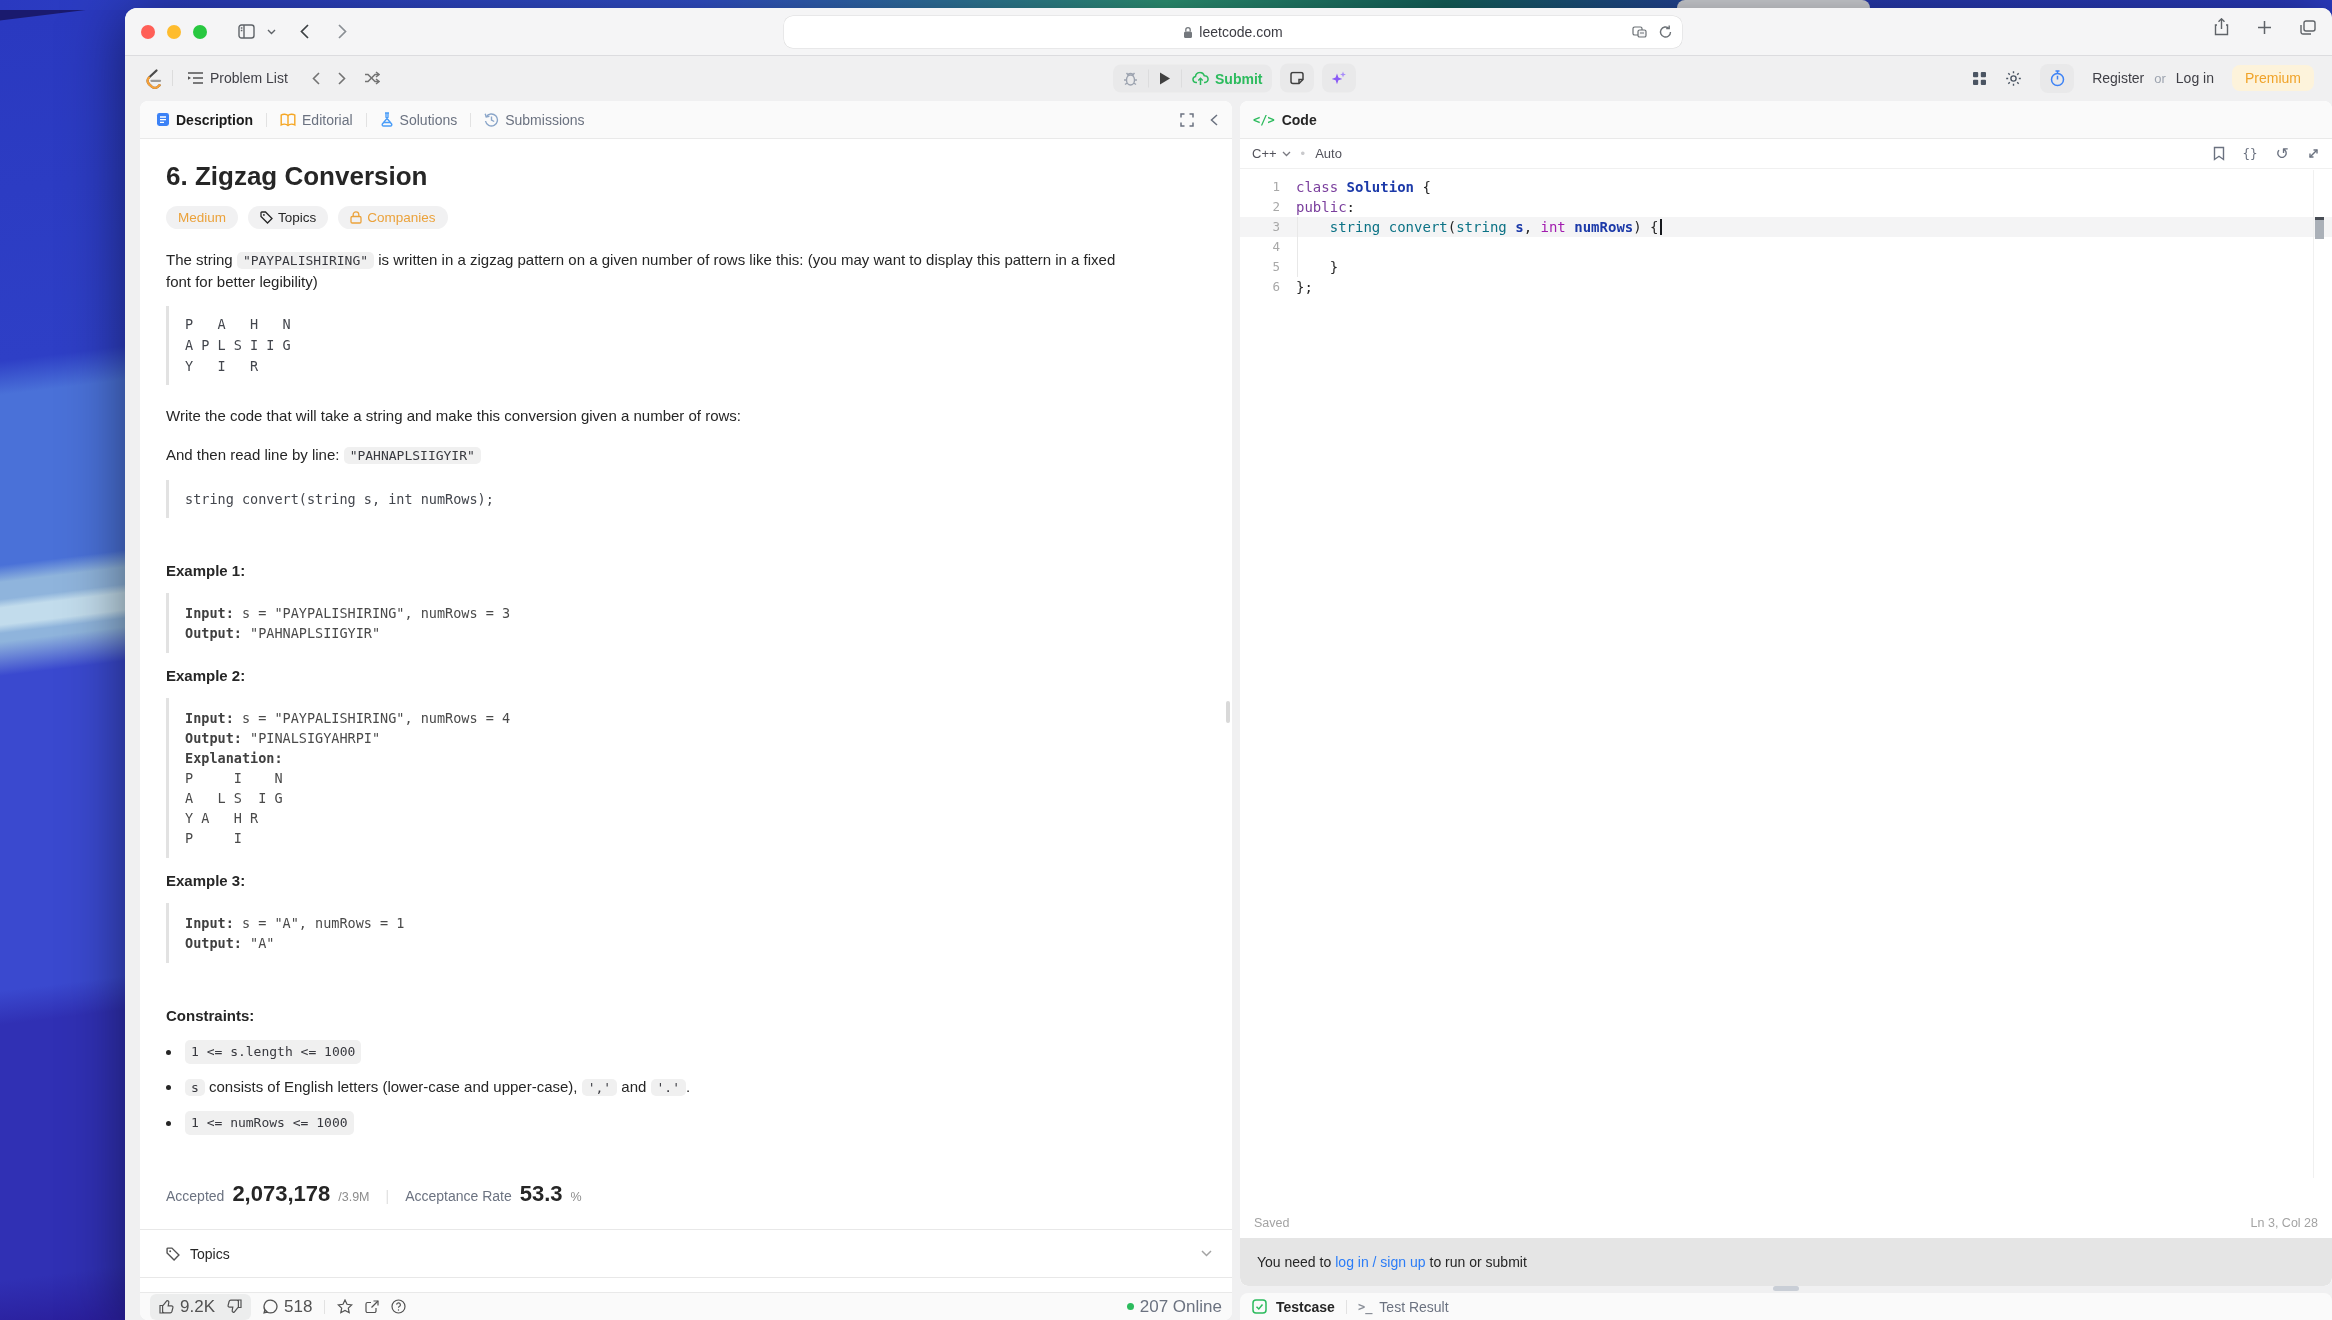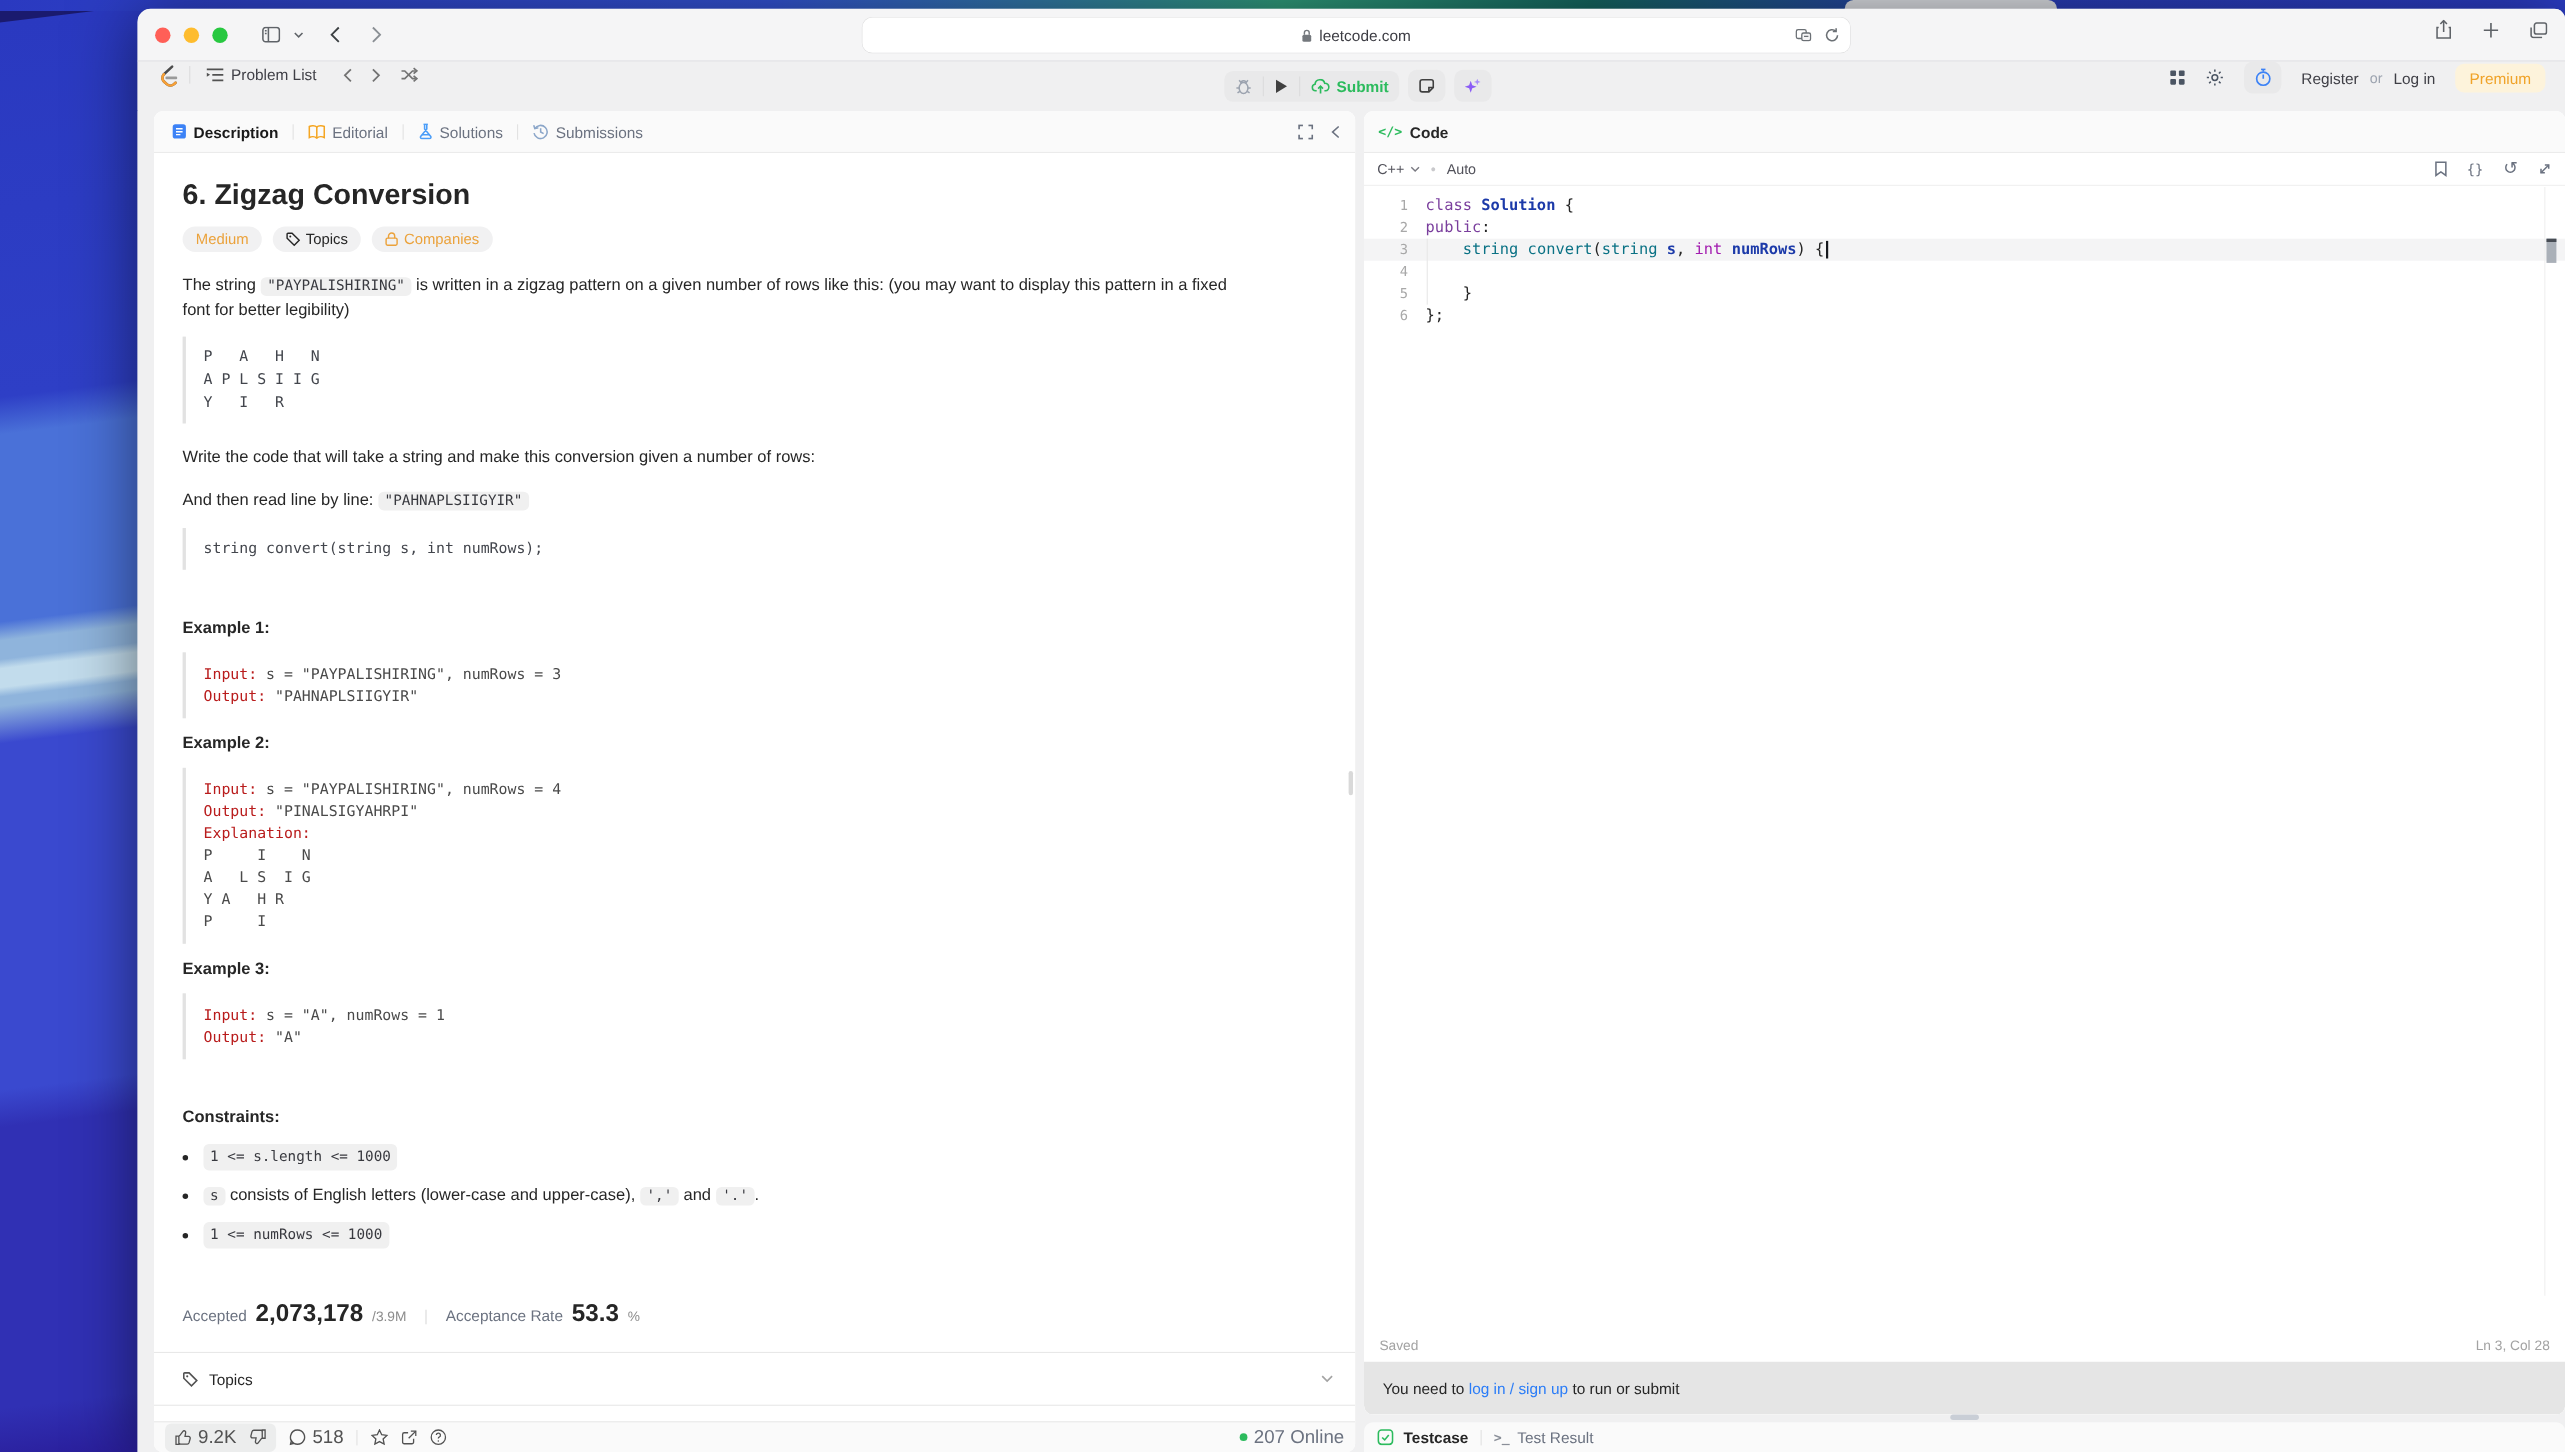--- a/index.html
+++ b/index.html
@@ -29,21 +29,21 @@
   .lights{display:flex;gap:12px;margin-right:24px}
   .light{width:14px;height:14px;border-radius:50%}
   .chrome-ic{color:#5f6368;display:flex;align-items:center;justify-content:center;width:30px;height:28px;border-radius:6px}
   .urlfield{position:absolute;left:659px;top:8px;width:898px;height:32px;background:#ffffff;border-radius:9px;
     box-shadow:0 0 0 .5px rgba(0,0,0,.10);display:flex;align-items:center;justify-content:center;gap:6px;
     color:#3c3c43;font-size:14px}
   .urlfield .right-ics{position:absolute;right:10px;display:flex;gap:12px;align-items:center;color:#6b7075}
   .chrome-right{position:absolute;right:16px;top:10px;display:flex;gap:28px;align-items:center;color:#5f6368}
 
   
-  .lcnav{height:44px;background:#f0f0f1;display:flex;align-items:flex-start;padding:0 18px;position:relative;font-size:14px}
+  .lcnav{height:44px;background:#f0f0f1;display:flex;align-items:center;padding:0 18px;position:relative;font-size:14px}
   .nav-left{display:flex;align-items:center;gap:10px;color:#262626}
   .nav-sep{width:1px;height:16px;background:#dcdcdc}
   .nav-btn{display:flex;align-items:center;gap:6px;color:#3f3f46;padding:4px 4px;border-radius:6px}
   .nav-center{position:absolute;left:988px;top:50%;transform:translateY(-50%);display:flex;gap:8px;align-items:center}
   .pill-group{display:flex;align-items:center;background:#e9e9ea;border-radius:8px;overflow:hidden}
   .pill-group .pg-item{padding:6px 10px;display:flex;align-items:center;gap:6px}
   .pg-div{width:1px;height:18px;background:#dcdcdd}
   .submit-txt{color:#2cbb5d;font-weight:700}
   .sq-pill{background:#e9e9ea;border-radius:8px;width:34px;height:29px;display:flex;align-items:center;justify-content:center}
   .nav-right{margin-left:auto;display:flex;align-items:center;gap:18px;color:#3f3f46}
@@ -72,21 +72,21 @@
   .badge{background:#f1f1f2;border-radius:999px;padding:4px 12px;font-size:13.5px;display:flex;align-items:center;gap:5px;color:#262626}
   .badge.medium{color:#eba23b}
   .badge.companies{color:#eba23b}
   .ptext{margin-top:20px;font-size:15px;line-height:21px;color:#262626;max-width:958px}
   .ptext2{margin-top:18px;font-size:15px;line-height:21px;color:#262626}
   .codepill{font-family:"DejaVu Sans Mono",monospace;font-size:13px;background:#f0f0f0;border-radius:5px;
     padding:1px 6px;color:#38393f;white-space:pre}
   pre.block{margin-top:14px;border-left:3px solid #e2e2e2;padding:8px 0 8px 16px;
     font-family:"DejaVu Sans Mono",monospace;font-size:13.5px;line-height:21px;color:#43464d;white-space:pre}
   pre.block.ex{line-height:20px;padding:10px 0 10px 16px;color:#4a4a4a}
-  pre.block .blab{font-weight:400;color:#b91c1c}
+  pre.block .blab{font-weight:700;color:#404040}
   .exlabel{margin-top:44px;font-size:15px;font-weight:700;color:#262626}
   .exlabel.tight{margin-top:14px}
   .clabel{margin-top:44px;font-size:15px;font-weight:700;color:#262626}
   ul.cons{margin-top:16px;list-style:none}
   ul.cons li{margin-top:12px;display:flex;align-items:center;gap:14px;font-size:15px;color:#262626;line-height:22px}
   ul.cons li .dot{width:5px;height:5px;border-radius:50%;background:#262626;flex:none}
   .stats{margin-top:46px;display:flex;align-items:baseline;gap:8px;color:#6b7280;font-size:14px}
   .stats .big{font-size:22px;font-weight:700;color:#262626}
   .stats .small{font-size:12.5px;color:#8c8c8c}
   .stats .sdiv{color:#e0e0e0;margin:0 8px}

